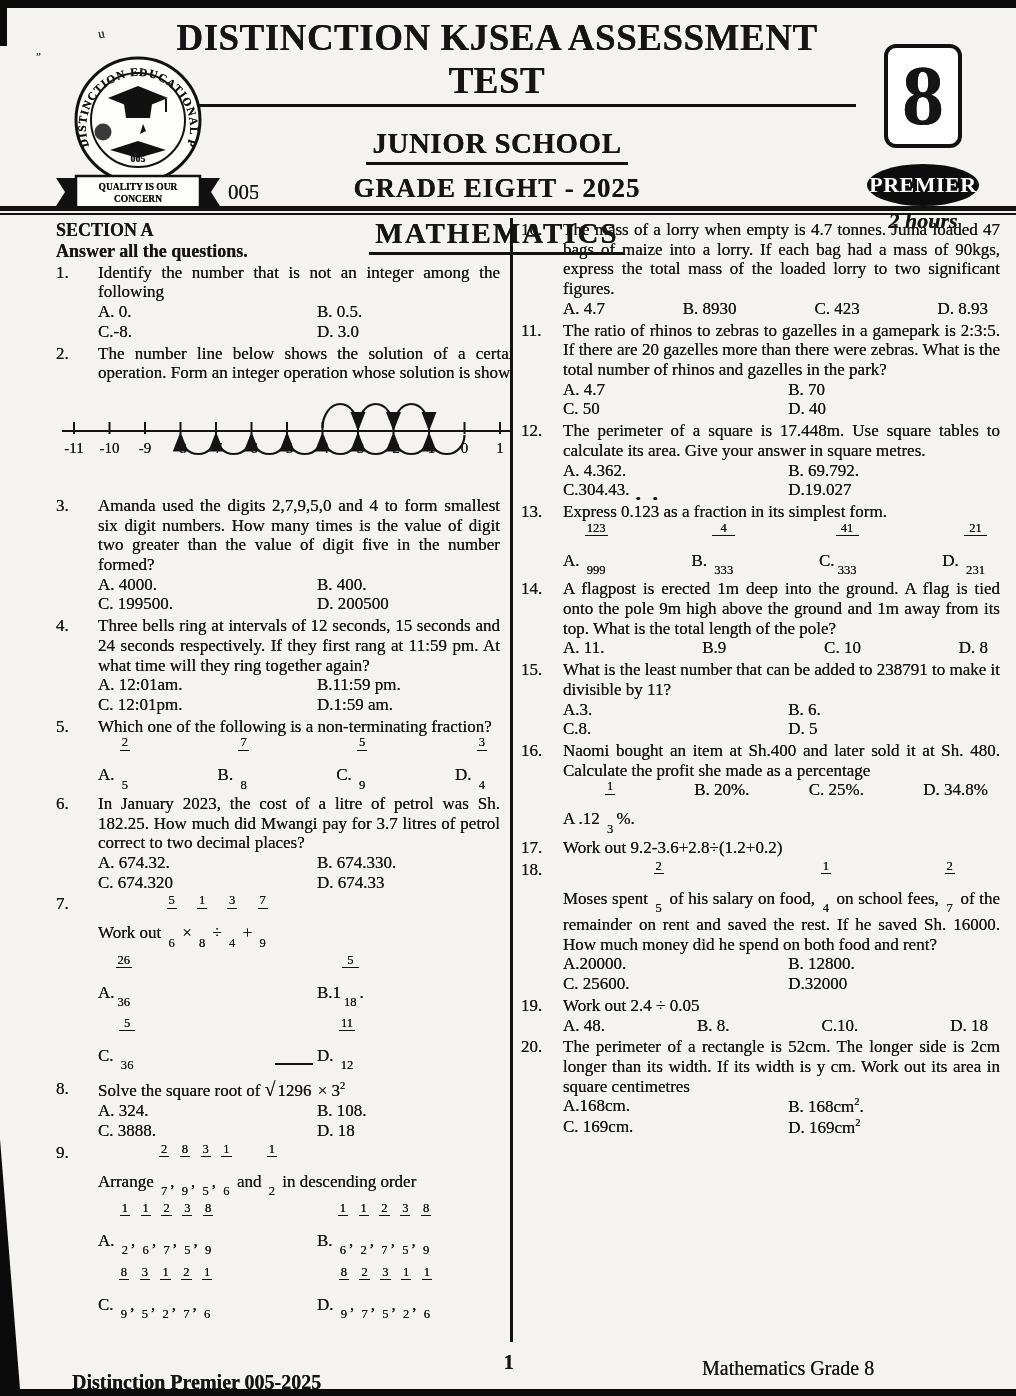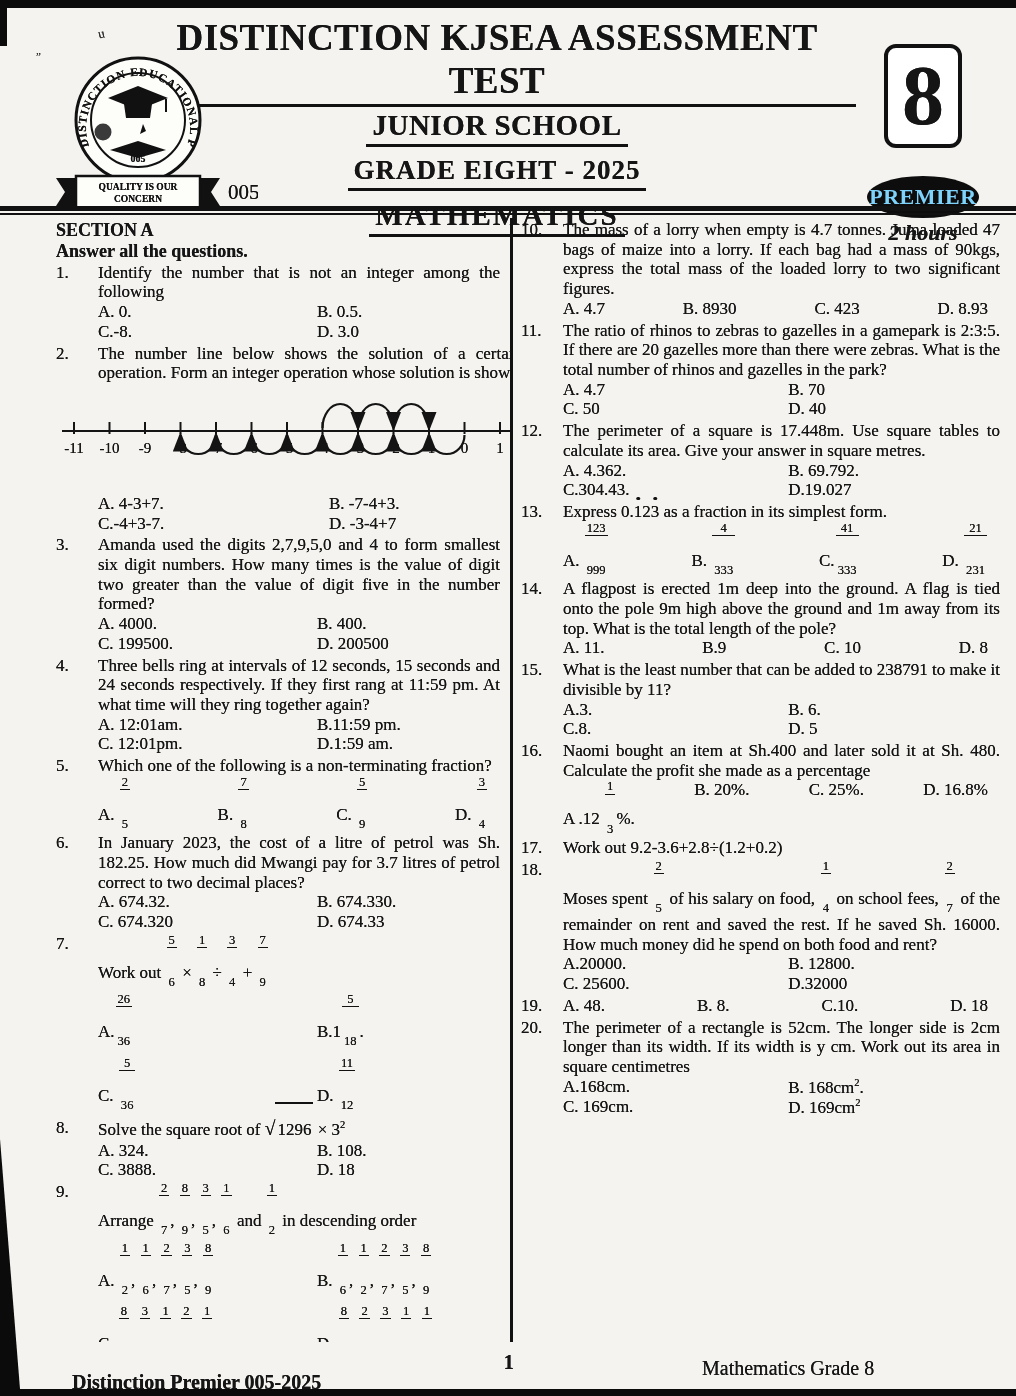--- a/index.html
+++ b/index.html
@@ -18,28 +18,28 @@
          clip-path:polygon(0 100%,100% 100%,0 0);}
   .artifact{position:absolute;font-size:13px;color:#333;}
   .artifact.a1{left:98px;top:26px;transform:rotate(-12deg);}
   .artifact.a2{left:36px;top:50px;font-size:11px;}
 
   
   .header{position:absolute;top:8px;left:8px;right:10px;height:198px;}
   .titles{position:absolute;left:130px;right:150px;top:8px;text-align:center;}
   .titles .t{display:inline-block;font-weight:bold;border-bottom:3px solid #111;padding:0 6px 2px;}
   .t1{font-size:37px;letter-spacing:.5px;}
-  .t2{font-size:29px;margin-top:2px;letter-spacing:.5px;}
+  .t2{font-size:29px;margin-top:20px;letter-spacing:.5px;}
   .t3{font-size:27px;margin-top:8px;letter-spacing:1px;}
   .t4{font-size:29px;margin-top:8px;letter-spacing:2px;}
   .logo{position:absolute;left:40px;top:38px;}
   .badges{position:absolute;right:18px;top:36px;width:130px;text-align:center;}
   .grade-box{display:inline-block;width:78px;height:104px;border:4px solid #111;border-radius:12px;
              font-size:84px;font-weight:bold;line-height:96px;background:#fff;}
-  .premier{margin:28px auto 2px;width:112px;height:42px;background:#0d0d0d;color:#7dd3fc;border-radius:50%;
+  .premier{margin:16px auto 2px;width:112px;height:42px;background:#0d0d0d;color:#ffffff;border-radius:50%;
            font-size:22px;font-weight:bold;line-height:42px;letter-spacing:.5px;}
   .duration{font-size:22px;font-weight:bold;font-style:italic;text-align:center;}
   .rule{position:absolute;top:206px;left:0;right:0;height:10px;
         background:linear-gradient(#111 0 5px,transparent 5px 7px,#111 7px 9px,transparent 9px);}
 
   
   .content{position:absolute;top:218px;left:42px;right:12px;bottom:54px;display:flex;}
   .col{overflow:hidden;font-size:17px;line-height:1.16;}
   .col-left{width:468px;padding:2px 10px 0 14px;}
   .divider{width:3px;background:#111;}
@@ -193,26 +193,20 @@
               <path d="M 333.5,41 A 17.75,24 0 0 1 369,41" fill="none" stroke="#141414" stroke-width="2.2" marker-end="url(#ah)"></path>
               <path d="M 404.5,48 A 17.75,19 0 0 1 369,48" fill="none" stroke="#141414" stroke-width="2.2" marker-end="url(#ah)"></path>
               <path d="M 369,48 A 17.75,19 0 0 1 333.5,48" fill="none" stroke="#141414" stroke-width="2.2" marker-end="url(#ah)"></path>
               <path d="M 333.5,48 A 17.75,19 0 0 1 298,48" fill="none" stroke="#141414" stroke-width="2.2" marker-end="url(#ah)"></path>
               <path d="M 298,48 A 17.75,19 0 0 1 262.5,48" fill="none" stroke="#141414" stroke-width="2.2" marker-end="url(#ah)"></path>
               <path d="M 262.5,48 A 17.75,19 0 0 1 227,48" fill="none" stroke="#141414" stroke-width="2.2" marker-end="url(#ah)"></path>
               <path d="M 227,48 A 17.75,19 0 0 1 191.5,48" fill="none" stroke="#141414" stroke-width="2.2" marker-end="url(#ah)"></path>
               <path d="M 191.5,48 A 17.75,19 0 0 1 156,48" fill="none" stroke="#141414" stroke-width="2.2" marker-end="url(#ah)"></path>
               <path d="M 156,48 A 17.75,19 0 0 1 120.5,48" fill="none" stroke="#141414" stroke-width="2.2" marker-end="url(#ah)"></path>
             </svg></div>
-          <div class="opts c2">
-            <span class="opt">A. 4-3+7.</span>
-            <span class="opt">B. -7-4+3.</span>
-            <span class="opt">C.-4+3-7.</span>
-            <span class="opt">D. -3-4+7</span>
-          </div>
         </div>
       </div>
       <div class="q">
         <div class="qn">3.</div>
         <div class="qbody">
           <div class="qtext">Amanda used the digits 2,7,9,5,0 and 4 to form smallest six digit numbers. How many times is the value of digit two greater than the value of digit five in the number formed?</div>
           <div class="opts c2">
             <span class="opt">A. 4000.</span>
             <span class="opt">B. 400.</span>
             <span class="opt">C. 199500.</span>
@@ -368,21 +362,21 @@
         </div>
       </div>
       <div class="q">
         <div class="qn">16.</div>
         <div class="qbody">
           <div class="qtext">Naomi bought an item at Sh.400 and later sold it at Sh. 480. Calculate the profit she made as a percentage</div>
           <div class="opts c4">
             <span class="opt">A .12 <span class="fr"><span class="fn">1</span><span class="fd">3</span></span>%.</span>
             <span class="opt">B. 20%.</span>
             <span class="opt">C. 25%.</span>
-            <span class="opt">D. 16.8%</span>
+            <span class="opt">D. 34.8%</span>
           </div>
         </div>
       </div>
       <div class="q">
         <div class="qn">17.</div>
         <div class="qbody">
           <div class="qtext">Work out 9.2-3.6+2.8÷(1.2+0.2)</div>
         </div>
       </div>
       <div class="q">
@@ -393,20 +387,21 @@
             <span class="opt">A.20000.</span>
             <span class="opt">B. 12800.</span>
             <span class="opt">C. 25600.</span>
             <span class="opt">D.32000</span>
           </div>
         </div>
       </div>
       <div class="q">
         <div class="qn">19.</div>
         <div class="qbody">
+          <div class="qtext">Work out 2.4 ÷ 0.05</div>
           <div class="opts c4">
             <span class="opt">A. 48.</span>
             <span class="opt">B. 8.</span>
             <span class="opt">C.10.</span>
             <span class="opt">D. 18</span>
           </div>
         </div>
       </div>
       <div class="q">
         <div class="qn">20.</div>

